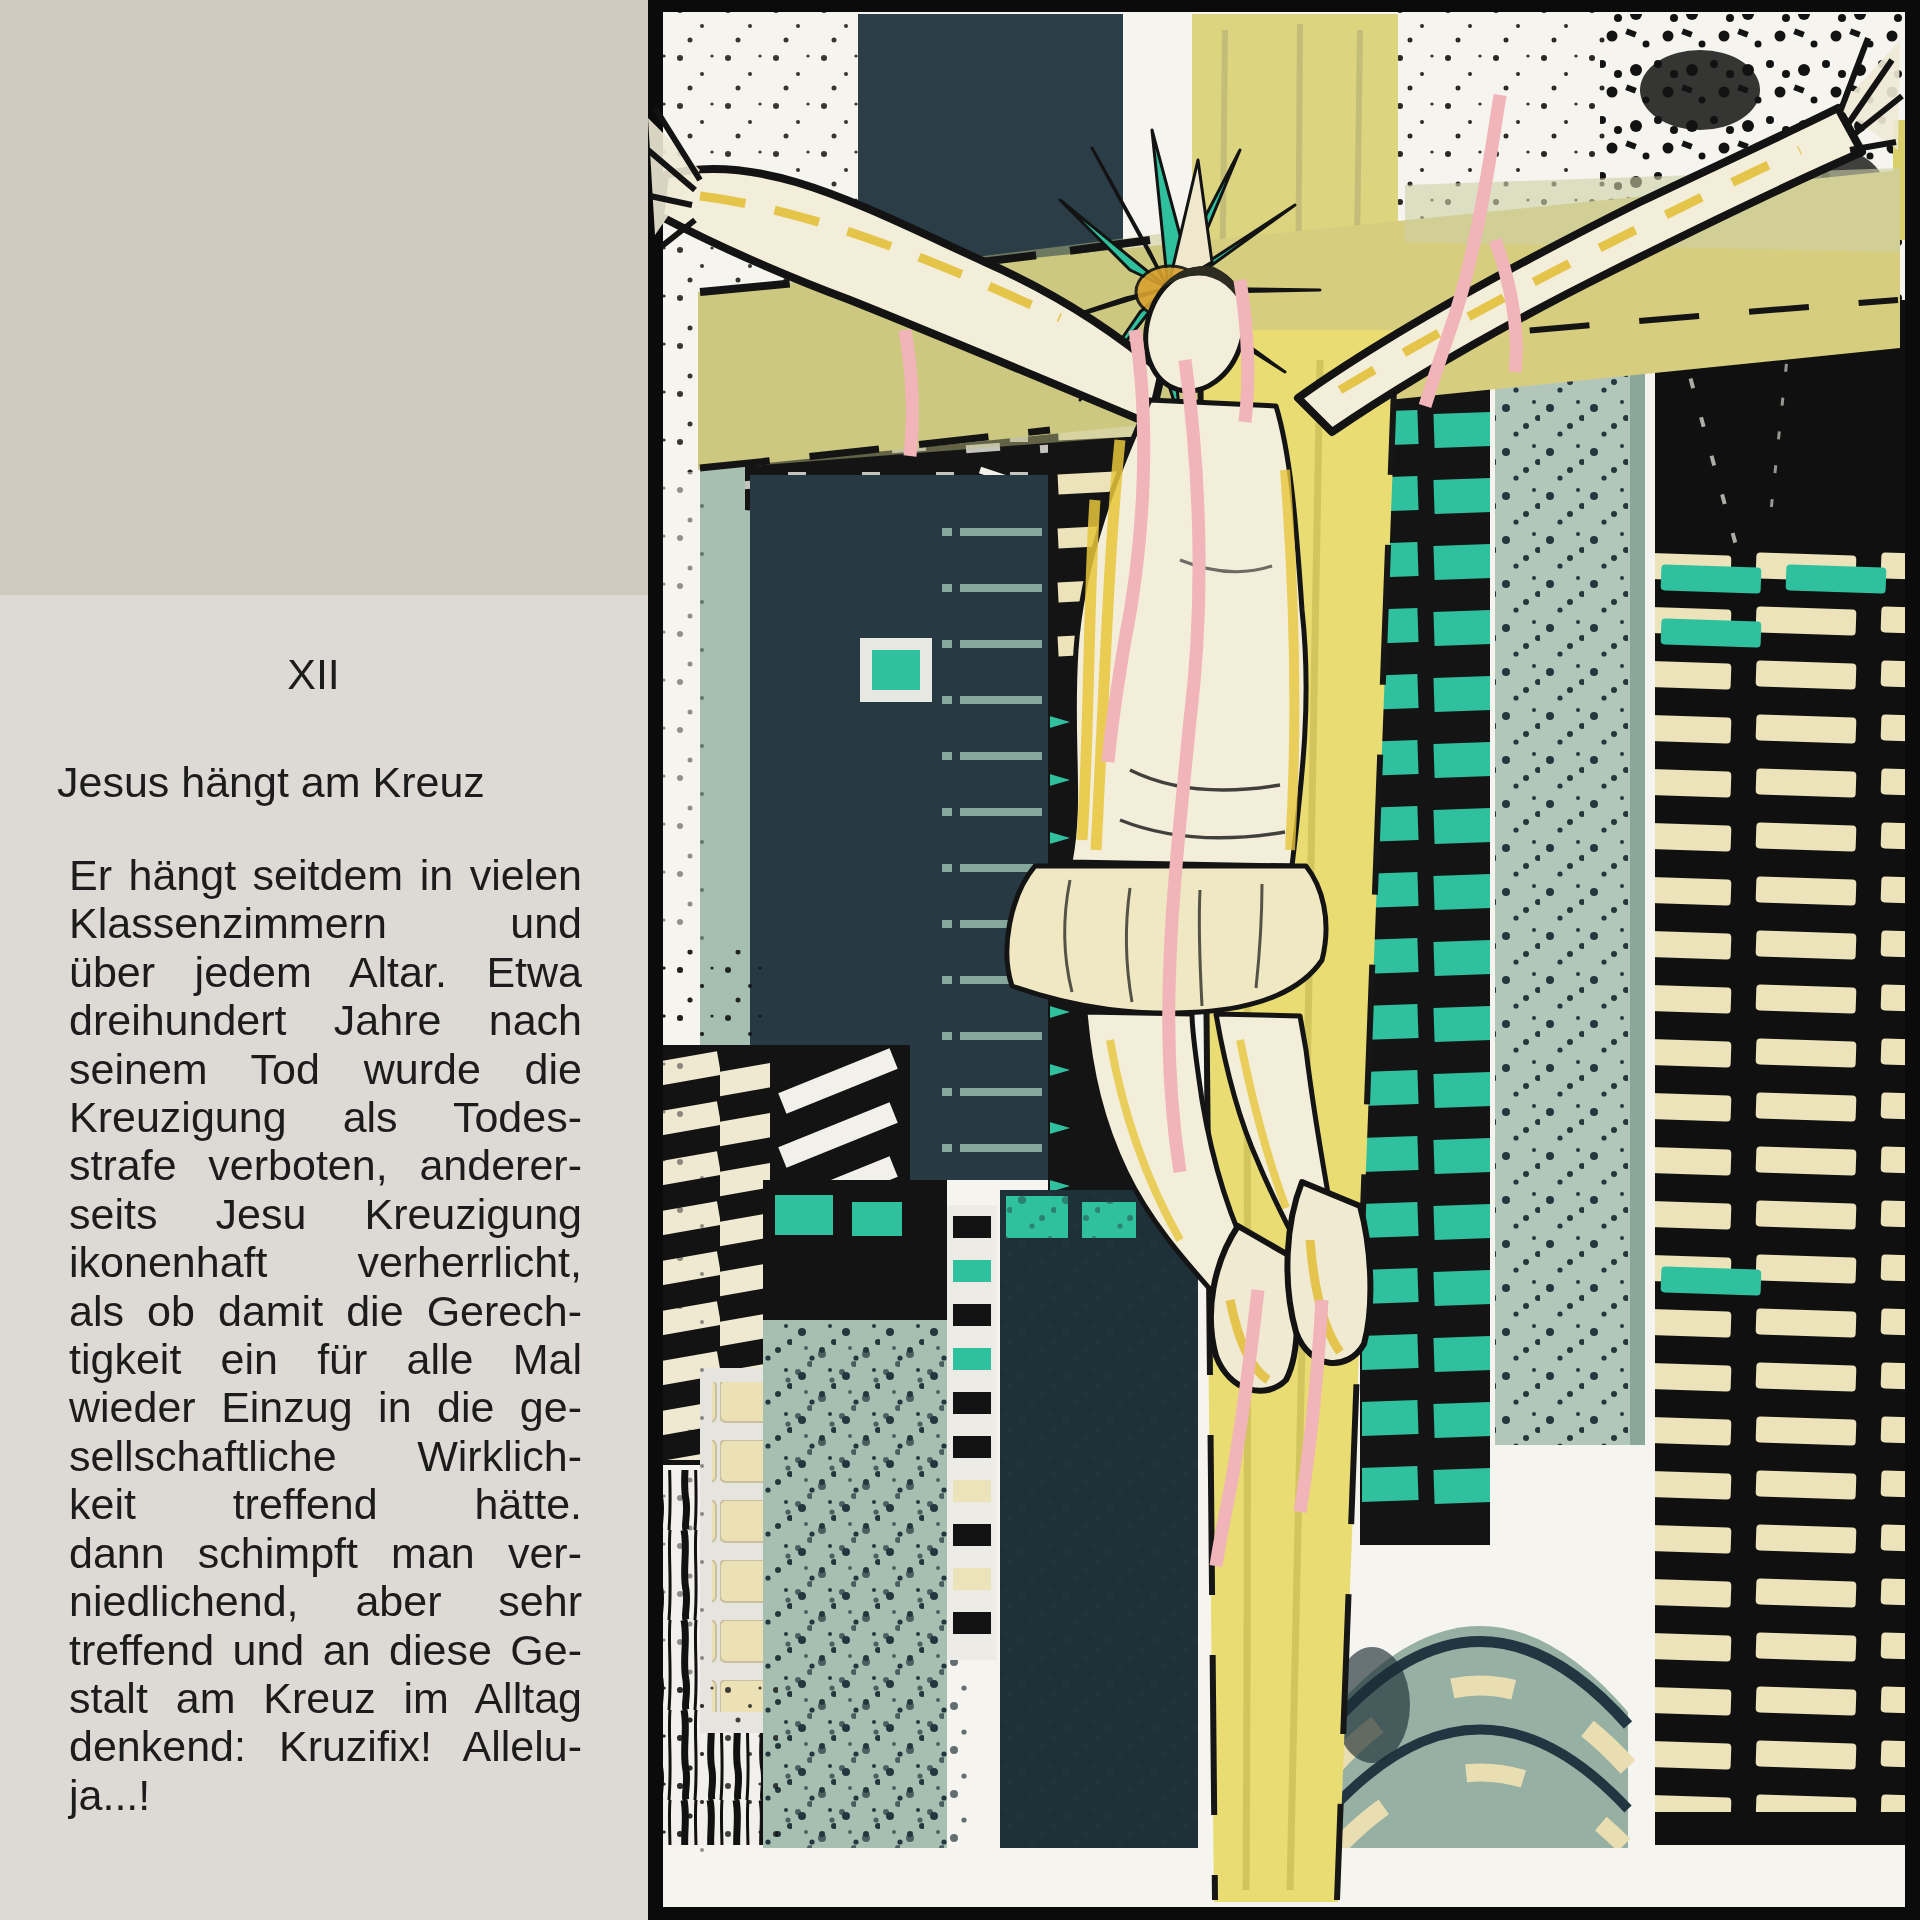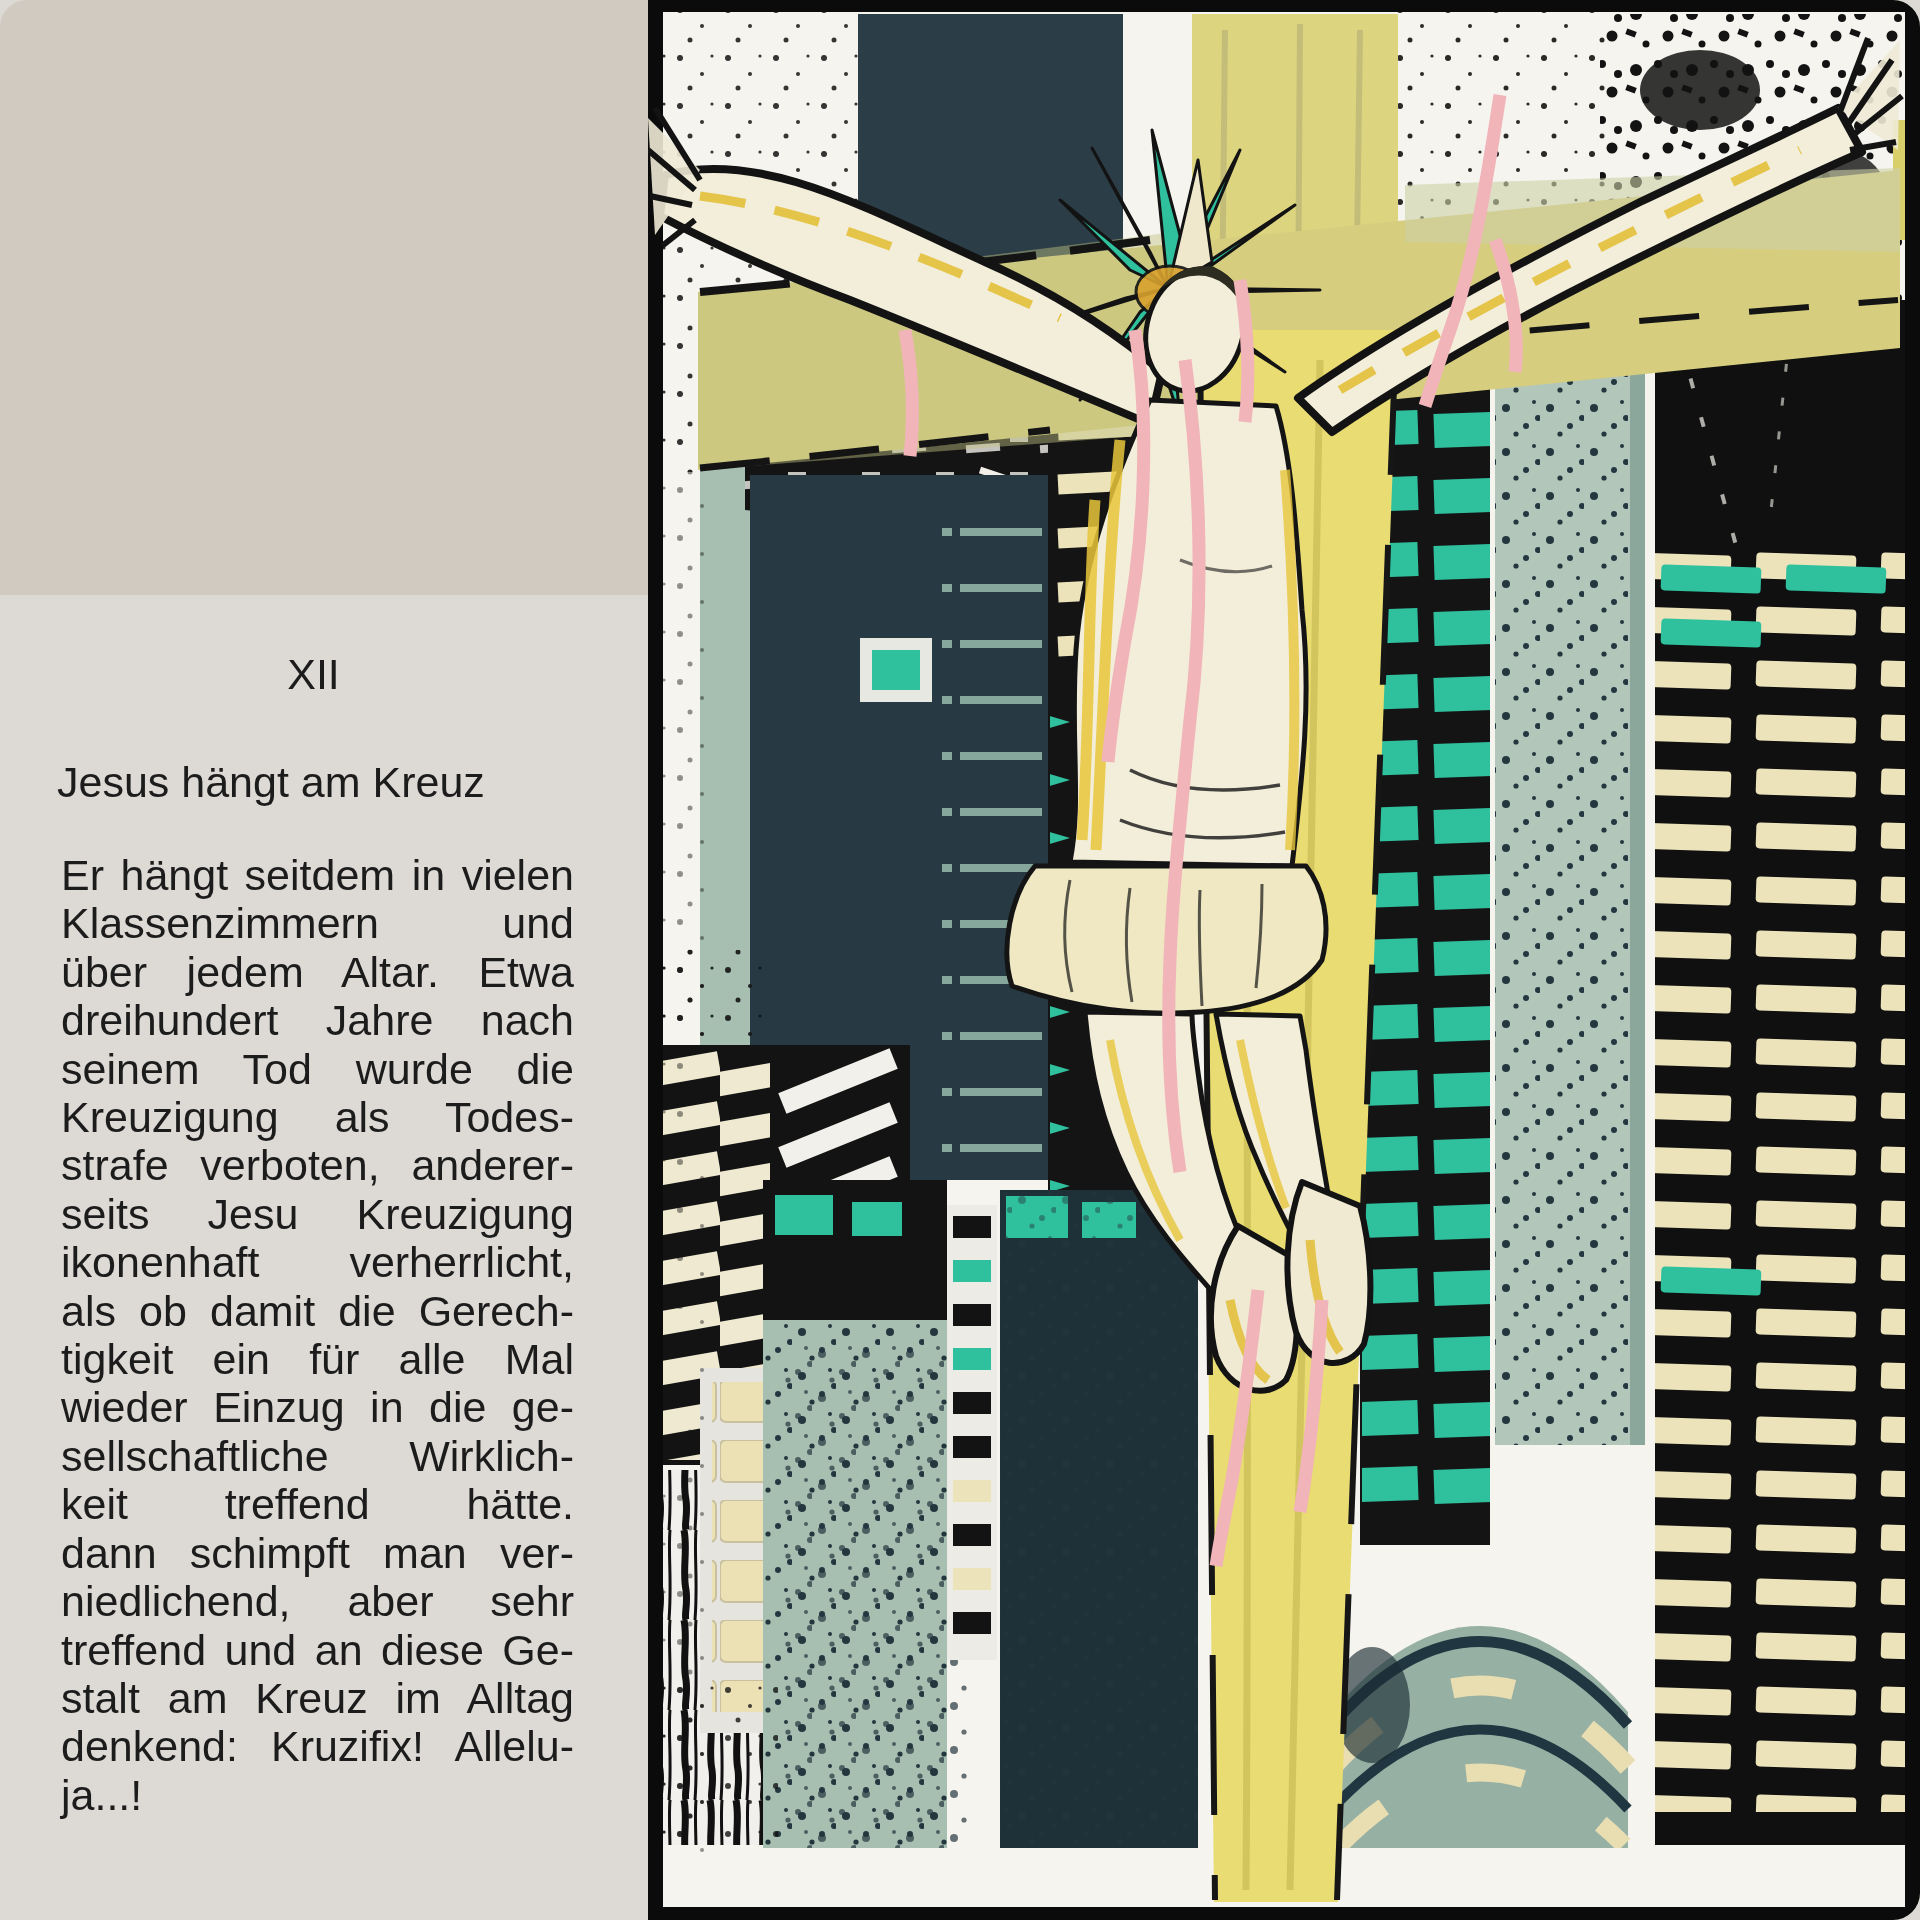--- a/index.html
+++ b/index.html
@@ -1,24 +1,24 @@
 <!DOCTYPE html>
 <html><head>
 <meta charset="utf-8">
 <style>
   html,body{margin:0;padding:0;}
   body{width:1920px;height:1920px;background:#dddad5;font-family:"Liberation Sans",sans-serif;}
-  #stage{position:relative;width:1920px;height:1920px;overflow:hidden;background:#dddad5;border-radius:27px;}
+  #stage{position:relative;width:1920px;height:1920px;overflow:hidden;background:#dddad5;}
   #art{position:absolute;left:0;top:0;z-index:0;}
   .beige-block{position:absolute;left:0;top:0;width:648px;height:595px;background:#d1cac0;z-index:1;}
   .textcol{position:absolute;left:57px;top:0;width:513px;z-index:2;color:#1c1c1c;}
   .section-number{position:absolute;left:0;top:650px;width:513px;text-align:center;
     font-size:43px;line-height:48px;}
   .heading{position:absolute;left:0;top:758px;width:513px;font-size:43px;line-height:48px;}
-  .paragraph{position:absolute;left:4px;top:851px;width:513px;font-size:43px;line-height:48.4px;}
+  .paragraph{position:absolute;left:12px;top:851px;width:513px;font-size:43px;line-height:48.4px;}
   .pline{text-align:justify;text-align-last:justify;white-space:normal;}
   .pline.last{text-align-last:left;}
 </style>
 </head>
 <body>
 
 <div id="stage">
 
   <svg id="art" width="1920" height="1920" viewBox="0 0 1920 1920" xmlns="http://www.w3.org/2000/svg">
     <defs>

